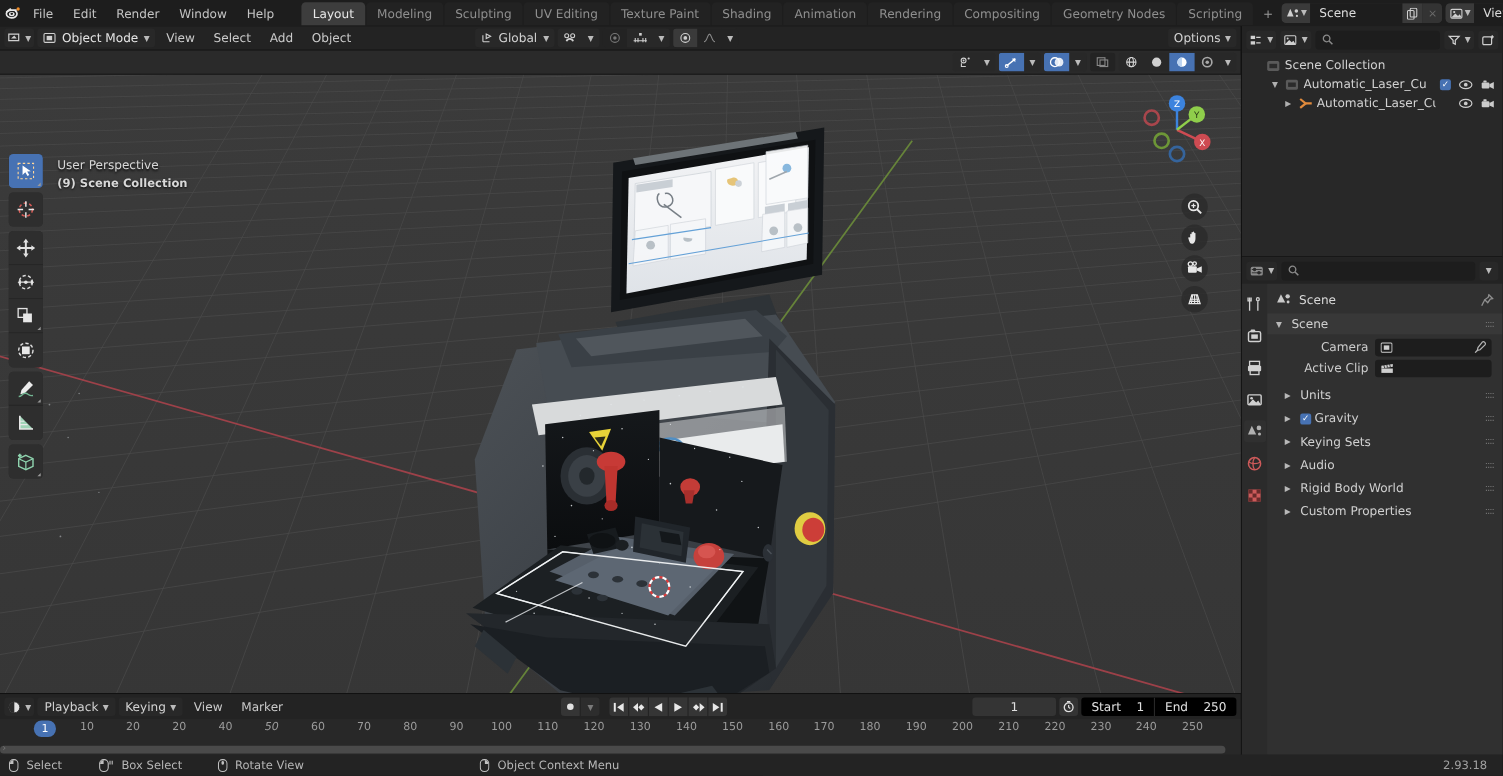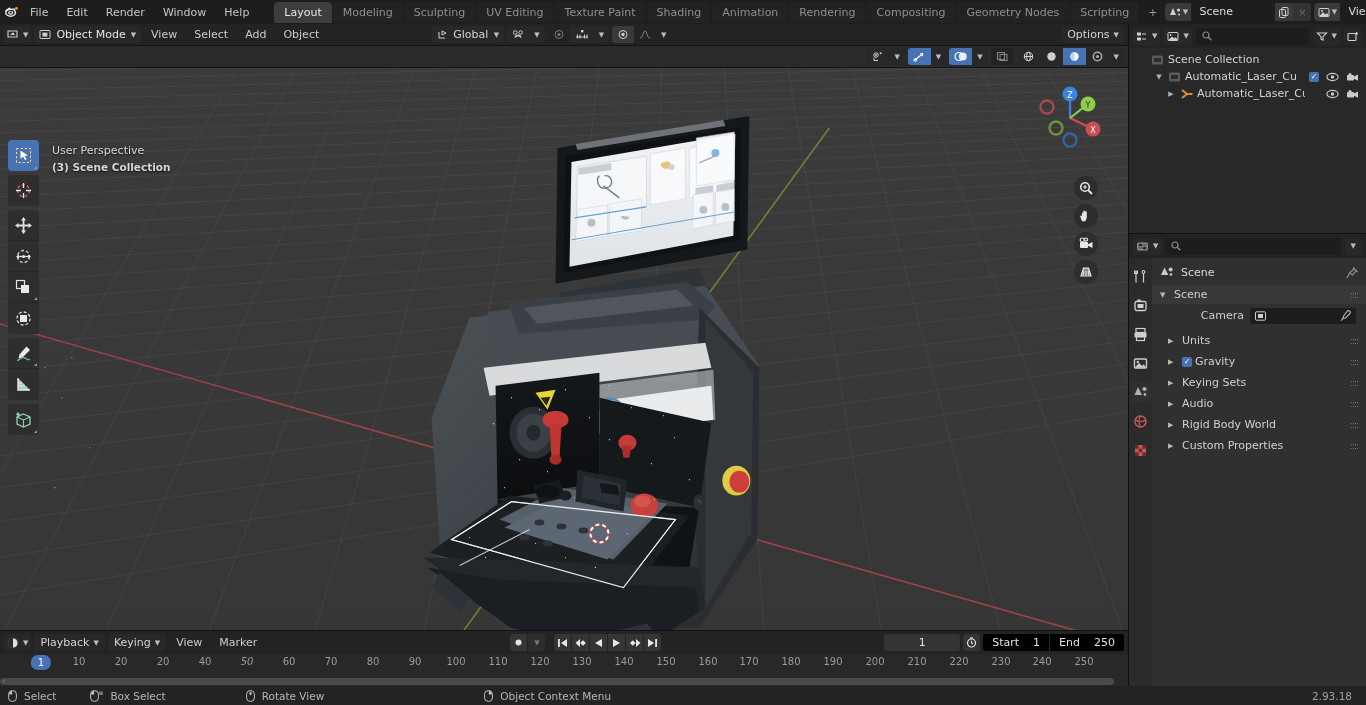--- a/index.html
+++ b/index.html
@@ -586,21 +586,21 @@
                 <circle cx="586" cy="296" r="0.6"></circle>
               <circle cx="618" cy="292" r="0.6"></circle>
                 <circle cx="646" cy="288" r="0.6"></circle>
                 <circle cx="676" cy="284" r="0.6"></circle>
             </g>
           </g>
         </svg>
 
         <div class="vp-text">
           <div>User Perspective</div>
-          <div class="l2">(3) Scene Collection</div>
+          <div class="l2">(9) Scene Collection</div>
         </div>
 
         <div class="toolcol">
           <div class="toolgrp">
             <div class="tool active">
               <svg width="17" height="17" viewBox="0 0 17 17">
                   <rect x="1.5" y="1.5" width="14" height="14" fill="none" stroke="#ffd79a" stroke-dasharray="2.2 2" stroke-width="1"></rect>
                   <path d="M5.5 3.5 L5.5 12 L8 9.6 L10 13 L11.6 12.2 L9.7 8.9 L13 8.6 Z" fill="#fff"></path>
                 </svg>
               <div class="corner"></div>
@@ -1055,20 +1055,30 @@
                     <rect x="3" y="3" width="5" height="4" fill="#cfcfcf"></rect>
                   </svg>
                 <span class="eyedrop">
                   <svg width="11" height="11" viewBox="0 0 11 11">
                       <path d="M7.5 1 A1.8 1.8 0 0 1 10 3.5 L5.5 8 L3 8.6 L3.6 6 Z" fill="none" stroke="#b5b5b5" stroke-width="1.1"></path>
                       <path d="M3 8.6 L1 10.6" stroke="#b5b5b5" stroke-width="1.1"></path>
                     </svg>
                 </span>
               </span>
             </div>
+            <div class="prow">
+              <span class="lbl">Active Clip</span>
+              <span class="pfield">
+                <svg width="12" height="10" viewBox="0 0 12 10">
+                    <path d="M0.8 2.6 L11.2 1 L11.2 3.4 L0.8 5 Z" fill="#cfcfcf"></path>
+                    <rect x="0.8" y="5" width="10.4" height="4" fill="#cfcfcf"></rect>
+                    <path d="M3 1.8 L3.8 4.6 M5.6 1.4 L6.4 4.2 M8.2 1 L9 3.8" stroke="#303030" stroke-width="0.8"></path>
+                  </svg>
+              </span>
+            </div>
 
             <div class="pl-list">
               <div class="panel-hd flat" style="padding-left:16px;">
                 <span class="tri">▶</span>
                 <span>Units</span>
                 <span class="grip">::::</span>
               </div>
               <div class="panel-hd flat" style="padding-left:16px;">
                 <span class="tri">▶</span>
                 <span class="cbx">✓</span>
@@ -1105,21 +1115,21 @@
   <div class="statusbar">
     <div class="st-item">
       <span>
         <svg width="9" height="12" viewBox="0 0 9 12">
             <rect x="0.6" y="0.6" width="7.8" height="10.8" rx="3.6" fill="none" stroke="#c0c0c0" stroke-width="1"></rect>
             <path d="M1 4.5 L4.2 4.5 L4.2 0.8 C2.4 1 1 2.4 1 4.5 Z" fill="#c0c0c0"></path>
           </svg>
       </span>
       <span>Select</span>
     </div>
-    <div class="st-item" style="margin-right:80px;">
+    <div class="st-item" style="margin-right:32px;">
       <span>
         <svg width="13" height="12" viewBox="0 0 13 12">
             <rect x="0.6" y="0.6" width="7.8" height="10.8" rx="3.6" fill="none" stroke="#c0c0c0" stroke-width="1"></rect>
             <path d="M1 4.5 L4.2 4.5 L4.2 0.8 C2.4 1 1 2.4 1 4.5 Z" fill="#c0c0c0"></path>
             <path d="M10 1.5 L10 5 M12 1.5 L12 5" stroke="#c0c0c0" stroke-width="1"></path>
           </svg>
       </span>
       <span>Box Select</span>
     </div>
     <div class="st-item" style="margin-right:160px;">

